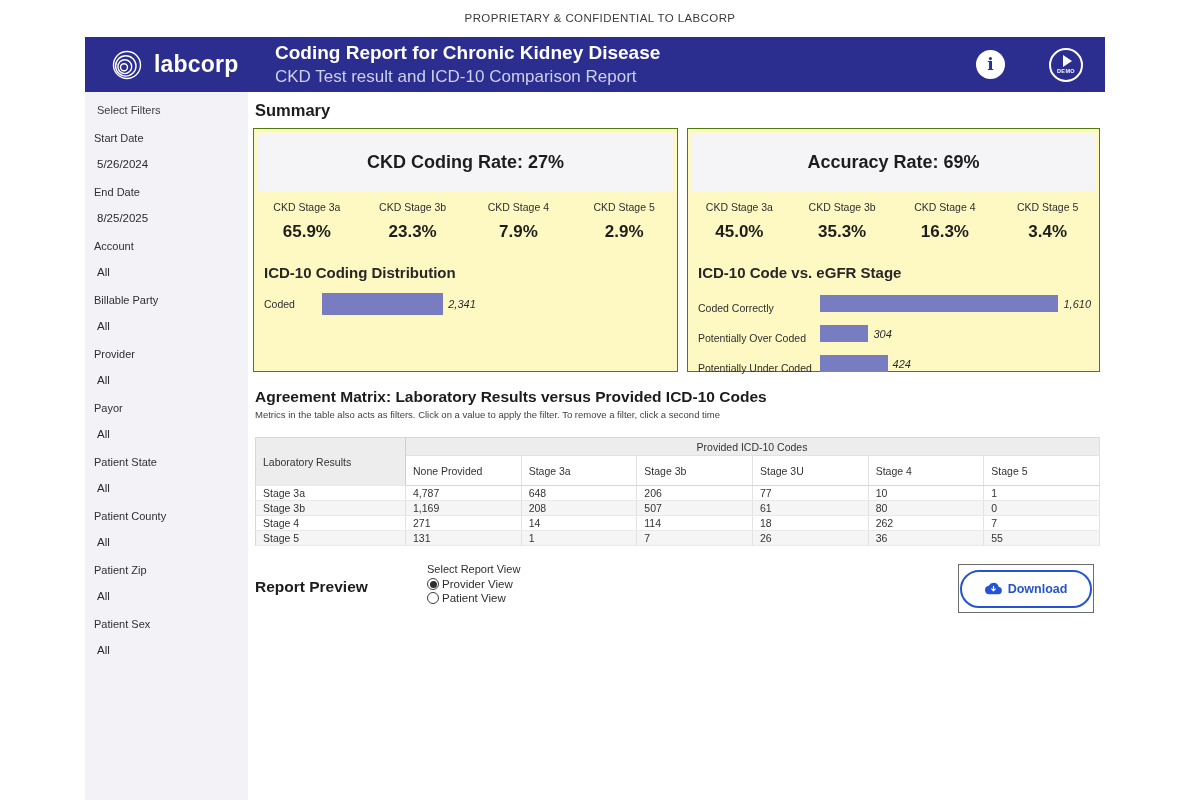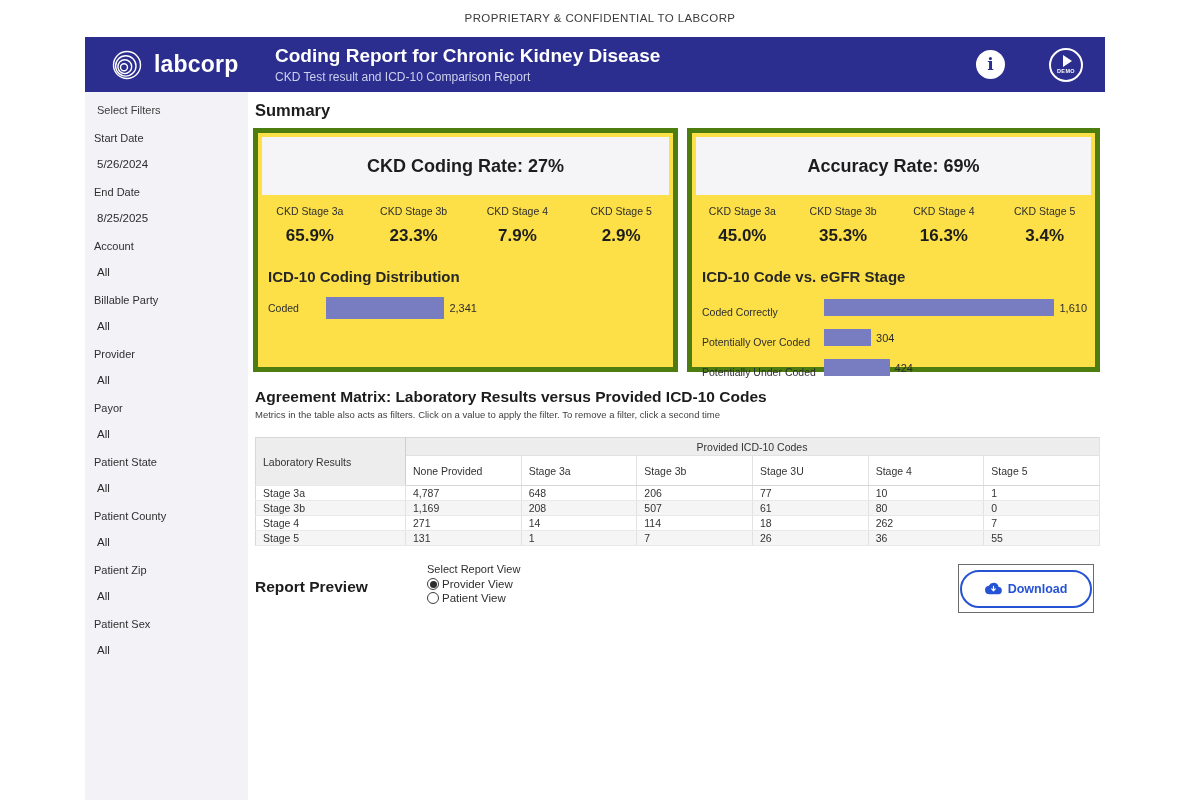--- a/index.html
+++ b/index.html
@@ -10,21 +10,21 @@
   .banner { position:absolute; top:12px; left:0; width:1200px; text-align:center;
     font-size:11.5px; letter-spacing:0.4px; color:#3b3b3b; }
 
   
   .header { position:absolute; left:85px; top:37px; width:1020px; height:55px;
     background:#2b2d8f; display:flex; align-items:center; }
   .logo-area { display:flex; align-items:center; gap:9px; margin-left:24px; width:140px; }
   .logo-word { color:#ffffff; font-size:23px; font-weight:bold; letter-spacing:0.2px; }
   .title-block { margin-left:26px; }
   .hdr-title { color:#ffffff; font-size:19px; font-weight:bold; }
-  .hdr-sub { color:#ccd1ec; font-size:12px; margin-top:3px; }
+  .hdr-sub { color:#ccd1ec; font-size:17px; margin-top:3px; }
   .hdr-actions { margin-left:auto; margin-right:22px; display:flex; align-items:center; gap:44px; }
   .info-btn { width:29px; height:29px; border-radius:50%; background:#ffffff;
     display:flex; align-items:center; justify-content:center; cursor:pointer; }
   .info-i { color:#2b2d8f; font-family:"DejaVu Serif", serif; font-weight:bold; font-size:17px; line-height:1; }
   .demo-btn { width:34px; height:34px; border-radius:50%; border:2px solid #ffffff;
     display:flex; flex-direction:column; align-items:center; justify-content:center; cursor:pointer; }
   .demo-tri { width:0; height:0; border-left:9px solid #ffffff; border-top:6px solid transparent;
     border-bottom:6px solid transparent; margin-left:3px; }
   .demo-txt { color:#ffffff; font-size:5.5px; font-weight:bold; letter-spacing:0.4px; margin-top:1px; }
 
@@ -32,42 +32,42 @@
   .sidebar { position:absolute; left:85px; top:92px; width:163px; height:708px;
     background:#f2f2f7; padding:10px 8px 0 8px; }
   .sb-title { font-size:11px; color:#3c3c3c; margin:2px 0 16px 4px; }
   .filter-group { margin-bottom:16px; margin-left:1px; cursor:pointer; }
   .filter-label { font-size:11px; color:#303030; }
   .filter-value { font-size:11.5px; color:#2b2b2b; margin-top:14px; padding-left:3px; }
 
   
   .section-title { position:absolute; font-size:16.5px; font-weight:bold; color:#1c1c1c; }
 
-  .metric-card { position:absolute; top:128px; height:244px; background:#fde047;
-    border:5px solid #4d7c0f; }
+  .metric-card { position:absolute; top:128px; height:244px; background:#fef9c3;
+    border:1px solid #4d7c0f; }
   .card1 { left:253px; width:425px; }
   .card2 { left:687px; width:413px; }
   .card-band { margin:4px; height:58px; background:#f5f5f8; display:flex;
     align-items:center; justify-content:center; font-size:18px; font-weight:bold; color:#1d1d1d; }
   .stage-row { display:flex; margin-top:10px; }
   .stage { flex:1; text-align:center; }
   .stage-label { font-size:10.5px; color:#2e2e2e; }
   .stage-value { font-size:17px; font-weight:bold; color:#1d1d1d; margin-top:9px; }
   .chart-title { font-size:15px; font-weight:bold; color:#272727; margin:22px 10px 12px 10px; }
   .chart { margin:0 8px 0 10px; }
   .bar-row { display:flex; align-items:center; }
   .c1 .bar-row { margin-bottom:16px; }
   .c2 .bar-row { margin-bottom:9px; }
   .bar-label { font-size:10.5px; color:#2e2e2e; flex:none; }
   .c1 .bar-label { width:58px; }
   .c2 .bar-label { width:122px;margin-top:9px; }
   .bar-track { flex:1; display:flex; align-items:center; }
   .bar { height:22px; background:#787cc0; }
   .c2 .bar { height:17px; }
-  .bar-val { font-size:11px; color:#2c2c2c; margin-left:5px; }
+  .bar-val { font-size:11px; color:#2c2c2c; margin-left:5px;font-style:italic; }
 
   
   .matrix-title { position:absolute; left:255px; top:388px; font-size:15.5px; font-weight:bold; color:#1c1c1c; }
   .matrix-sub { position:absolute; left:255px; top:409px; font-size:9.5px; color:#3f3f3f; }
   .matrix { position:absolute; left:255px; top:437px; width:845px; border-collapse:collapse;
     font-size:10.5px; color:#333333; border:1px solid #d8d8d8; table-layout:fixed; }
   .matrix th, .matrix td { font-weight:normal; text-align:left; padding:0 8px 0 7px;
     border-right:1px solid #e2e2e2; border-bottom:1px solid #e9e9e9; overflow:hidden; white-space:nowrap; }
   .matrix .group-hdr { background:#ededed; text-align:center; height:18px; border-bottom:1px solid #e2e2e2; }
   .matrix .lab-hdr { background:#ededed; height:48px; vertical-align:middle; border-right:1px solid #cfcfcf; }

